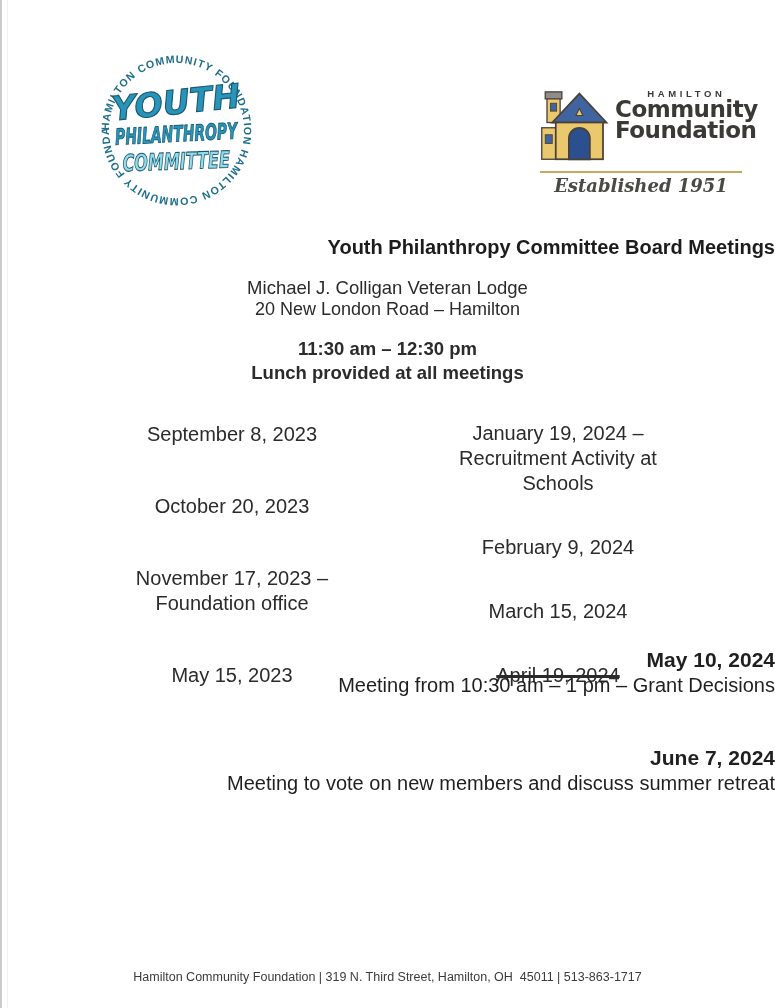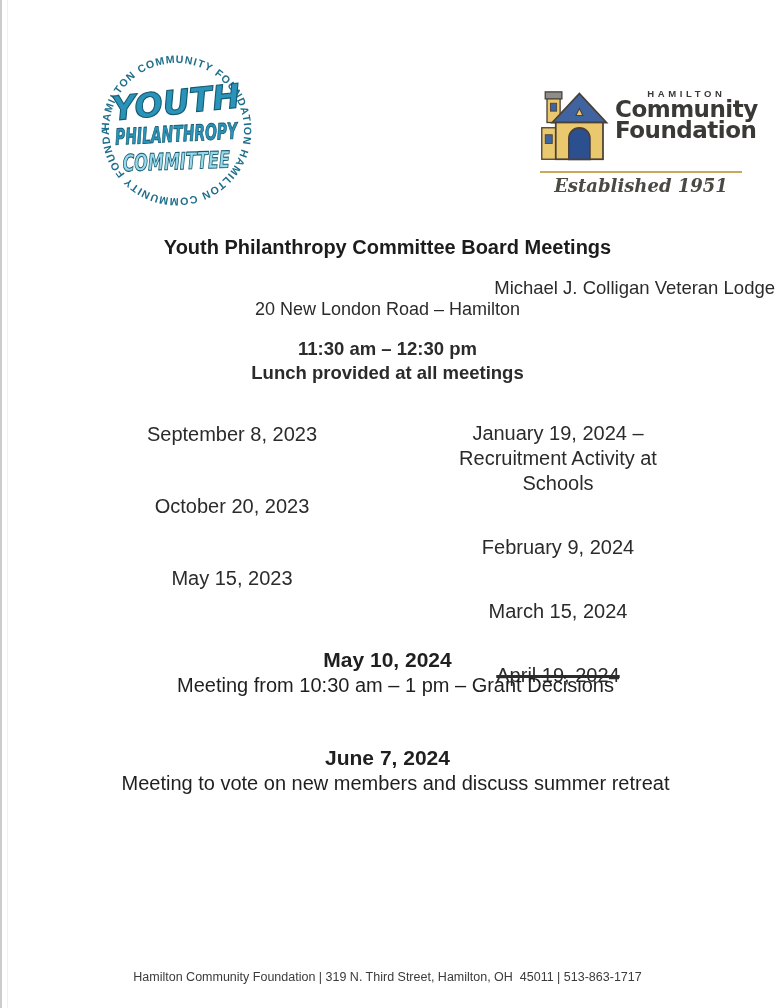--- a/index.html
+++ b/index.html
@@ -21,36 +21,36 @@
   
   .hcf{position:absolute;left:540px;top:84px;width:202px;}
   .hcf-row{display:flex;align-items:flex-start;}
   .hcf-house{flex:0 0 auto;width:70px;height:84px;}
   .hcf-textcol{margin-left:5px;padding-top:4px;}
   .hcf-small{font-size:9.5px;font-weight:bold;letter-spacing:3.6px;color:#3a3936;text-align:center;}
   .hcf-big{font-size:23px;font-weight:bold;line-height:21px;color:#3a3936;font-family:"DejaVu Sans",sans-serif;letter-spacing:-0.5px;}
   .hcf-rule{height:2px;background:#c9a85c;margin-top:3px;}
   .hcf-est{margin-top:2px;text-align:center;font-family:"DejaVu Serif",serif;font-style:italic;font-weight:bold;font-size:18px;color:#4a4944;}
 
-  .doc-title{position:absolute;top:236px;left:0;width:100%;text-align:center;font-size:20px;font-weight:bold;color:#1c1c1c;}
+  .doc-title{position:absolute;top:236px;left:0;width:100%;text-align:right;font-size:20px;font-weight:bold;color:#1c1c1c;}
 
   .venue{position:absolute;top:276px;left:0;width:100%;text-align:center;color:#2b2b2b;}
-  .venue-name{font-size:18.5px;line-height:24px;text-align:right;}
+  .venue-name{font-size:18.5px;line-height:24px;}
   .venue-address{font-size:18px;line-height:19px;}
   .venue-time{font-size:18.5px;font-weight:bold;line-height:24px;margin-top:18px;}
   .venue-note{font-size:18.5px;font-weight:bold;line-height:24px;}
 
   .date-col{position:absolute;text-align:center;font-size:20px;line-height:25px;color:#2b2b2b;white-space:pre-line;}
   .date-col-left{top:397px;left:104px;width:256px;}
   .date-col-right{top:396px;left:439px;width:238px;}
   .date-item{margin-bottom:22px;}
   .date-col-right .date-item{margin-bottom:14px;}
   .struck{text-decoration:line-through;text-decoration-thickness:2.5px;}
 
-  .special{position:absolute;left:0;width:100%;text-align:center;color:#1f1f1f;}
+  .special{position:absolute;left:0;width:100%;text-align:right;color:#1f1f1f;}
   .special-may{top:646px;}
   .special-june{top:744px;}
   .special-date{font-size:21px;font-weight:bold;line-height:27px;}
   .special-detail{font-size:20px;line-height:25px;padding-left:16px;}
 
   .footer{position:absolute;top:935px;left:0;width:100%;text-align:center;font-size:12.5px;line-height:17px;color:#3b3b3b;white-space:pre-wrap;}
 </style>
 </head>
 <body>
 
@@ -107,20 +107,22 @@
   <div class="venue">
     <div class="venue-name">Michael J. Colligan Veteran Lodge</div>
     <div class="venue-address">20 New London Road – Hamilton</div>
     <div class="venue-time">11:30 am – 12:30 pm</div>
     <div class="venue-note">Lunch provided at all meetings</div>
   </div>
 
   <div class="date-col date-col-left">
     <div class="date-item">September 8, 2023</div>
     <div class="date-item">October 20, 2023</div>
+    <div class="date-item">November 17, 2023 –
+Foundation office</div>
     <div class="date-item">May 15, 2023</div>
   </div>
 
   <div class="date-col date-col-right">
     <div class="date-item">January 19, 2024 –
 Recruitment Activity at
 Schools</div>
     <div class="date-item">February 9, 2024</div>
     <div class="date-item">March 15, 2024</div>
     <div class="date-item struck">April 19, 2024</div>

